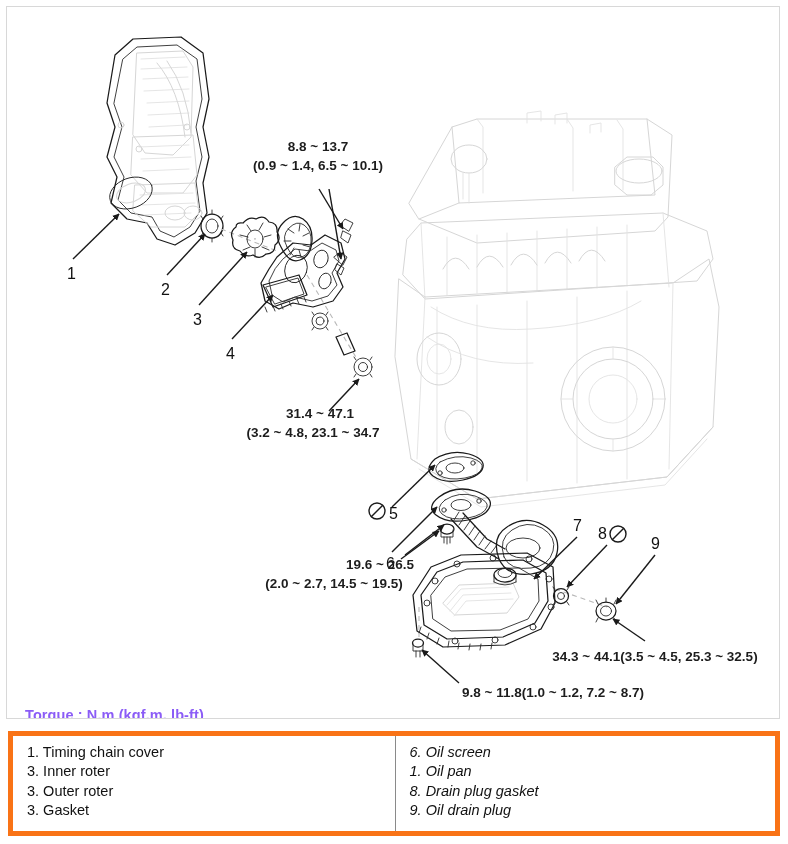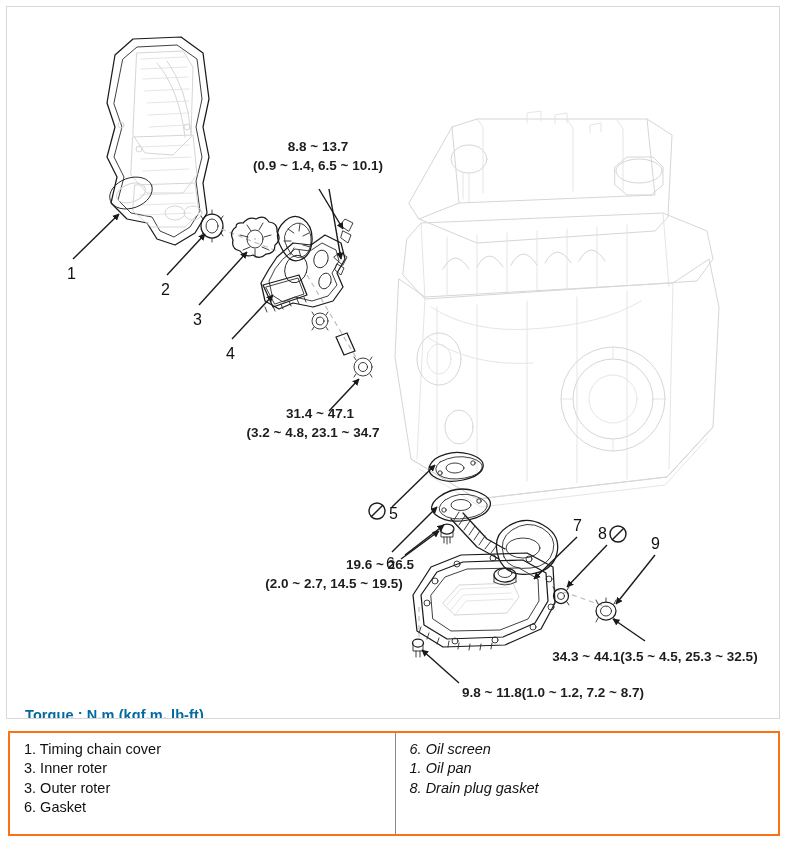--- a/index.html
+++ b/index.html
@@ -22,30 +22,30 @@
     box-sizing:border-box;
     overflow:hidden;
   }
   #art{position:absolute;left:0;top:0;width:774px;height:713px;}
 
   
   #torque-caption{
     position:absolute;left:18px;top:700px;
     font-size:14.5px;font-weight:bold;
     letter-spacing:.1px;
-    color:#0369a1;
+    color:#8b5cf6;
     white-space:nowrap;
     text-align:right;
   }
 
   
   #legend{
     position:absolute;left:8px;top:731px;
     width:772px;height:105px;
-    border:2px solid #f97316;
+    border:5px solid #f97316;
     box-sizing:border-box;
     display:flex;
     background:#fff;
   }
   .legend-col{
     box-sizing:border-box;
     padding:7px 0 0 14px;
   }
   .legend-col.left{width:50.2%;border-right:1px solid #8a8a8a;}
   .legend-col.right{flex:1;font-style:italic;}
@@ -381,22 +381,23 @@
     </svg>
 
     <div id="torque-caption">Torque : N.m (kgf.m, lb-ft)</div>
   </div>
 
   <div id="legend">
     <div class="legend-col left">
       <div class="legend-item">1. Timing chain cover</div>
       <div class="legend-item">3. Inner roter</div>
       <div class="legend-item">3. Outer roter</div>
-      <div class="legend-item">6. Gasket</div>
+      <div class="legend-item">3. Gasket</div>
     </div>
     <div class="legend-col right">
       <div class="legend-item">6. Oil screen</div>
       <div class="legend-item">1. Oil pan</div>
       <div class="legend-item">8. Drain plug gasket</div>
+      <div class="legend-item">9. Oil drain plug</div>
     </div>
   </div>
 
 </div>
 
 </body></html>

